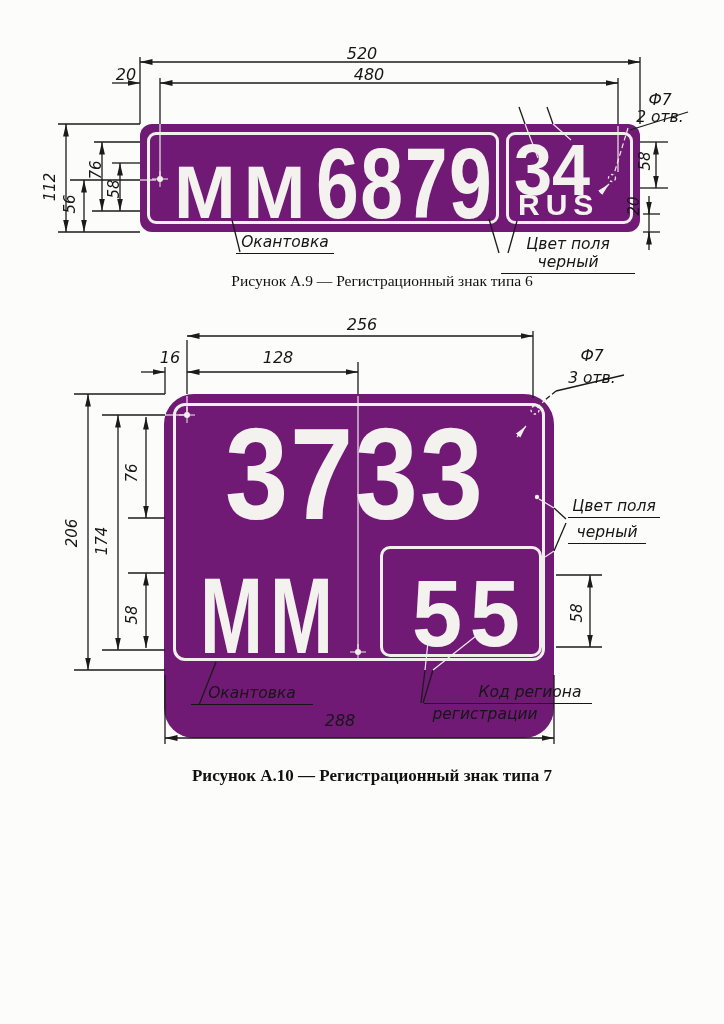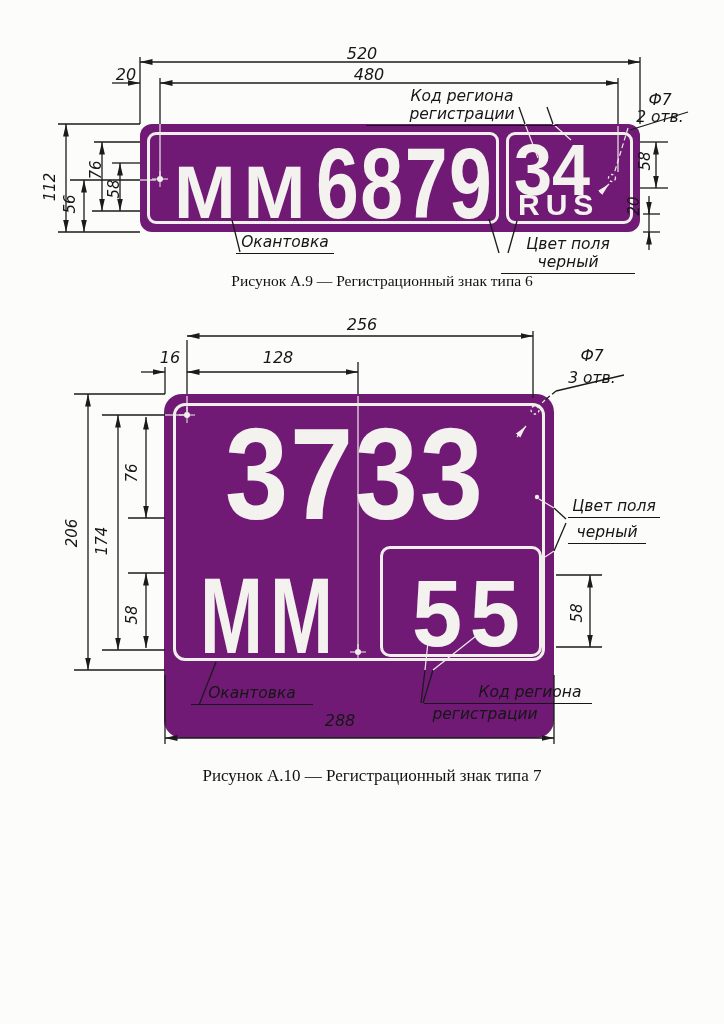--- a/index.html
+++ b/index.html
@@ -2,21 +2,21 @@
 <html><head>
 <meta charset="utf-8">
 <style>
   html,body{margin:0;padding:0;}
   body{width:724px;height:1024px;background:#fbfbf8;font-family:"DejaVu Sans",sans-serif;}
   .page{position:relative;width:724px;height:1024px;overflow:hidden;background:#fcfcfa;}
 
   
   .plate{position:absolute;background:#701a75;z-index:1;}
   .p6{left:140px;top:124px;width:500px;height:108px;border-radius:12px;}
-  .p7{left:164px;top:394px;width:390px;height:344px;border-radius:18px;}
+  .p7{left:164px;top:394px;width:390px;height:344px;border-radius:30px;}
   .outline{position:absolute;border:3px solid #f0efec;box-sizing:border-box;}
   .o6m{left:7px;top:8px;width:352px;height:92px;border-radius:9px;}
   .o6r{left:366px;top:8px;width:127px;height:92px;border-radius:9px;}
   .o7{left:9px;top:9px;width:372px;height:258px;border-radius:12px;}
   .o7b{left:216px;top:152px;width:162px;height:111px;border-radius:10px;}
   .ptxt{position:absolute;color:#f3f2ee;font-family:"Liberation Sans",sans-serif;font-weight:bold;
         line-height:1;white-space:nowrap;transform-origin:left top;}
   .t-mm6{left:34px;top:32px;font-size:74px;letter-spacing:8px;}
   .t-dig6{left:176px;top:9px;font-size:100px;letter-spacing:2px;transform:scaleX(.77);}
   .t-reg6{left:374px;top:10px;font-size:72px;transform:scaleX(.95);}
@@ -31,21 +31,21 @@
   
   .ann{position:absolute;z-index:3;color:#161616;font-style:italic;line-height:1.15;
        font-family:"DejaVu Sans",sans-serif;text-align:center;}
   .dim{font-size:16px;}
   .rot{width:44px;height:16px;line-height:16px;transform:rotate(-90deg);font-size:15px;}
   .note{font-size:15.5px;}
   .u{border-bottom:1.5px solid #161616;padding-bottom:1px;}
   .cap{position:absolute;z-index:3;color:#111;font-family:"Liberation Serif",serif;
        text-align:center;font-style:normal;}
   .cap9{left:162px;top:272px;width:440px;font-size:15.5px;}
-  .cap10{left:142px;top:766px;width:460px;font-size:17px;}
+  .cap10{left:142px;top:766px;width:460px;font-size:17px;font-weight:bold;}
 </style>
 </head>
 <body>
 
 <div class="page">
 
   <div class="plate p6">
     <div class="outline o6m"></div>
     <div class="outline o6r"></div>
     <div class="ptxt t-mm6">ММ</div>
@@ -186,21 +186,20 @@
   <div class="ann dim" style="left:349px;top:66px;width:40px;">480</div>
   <div class="ann dim" style="left:112px;top:66px;width:28px;">20</div>
   <div class="ann rot" style="left:28px;top:179px;">112</div>
   <div class="ann rot" style="left:48px;top:196px;">56</div>
   <div class="ann rot" style="left:74px;top:162px;">76</div>
   <div class="ann rot" style="left:92px;top:181px;">58</div>
   <div class="ann rot" style="left:623px;top:153px;">58</div>
   <div class="ann rot" style="left:612px;top:198px;">20</div>
   <div class="ann note" style="left:638px;top:92px;width:44px;">Ф7</div>
   <div class="ann note" style="left:634px;top:109px;width:52px;">2 отв.</div>
-  <div class="ann note u" style="left:366px;top:88px;width:192px;">Код региона регистрации</div>
   <div class="ann note u" style="left:236px;top:234px;width:98px;">Окантовка</div>
   <div class="ann note u" style="left:501px;top:236px;width:134px;">Цвет поля черный</div>
   <div class="cap cap9">Рисунок А.9 — Регистрационный знак типа 6</div>
 
   <div class="ann dim" style="left:342px;top:316px;width:40px;">256</div>
   <div class="ann dim" style="left:258px;top:349px;width:40px;">128</div>
   <div class="ann dim" style="left:152px;top:349px;width:36px;">16</div>
   <div class="ann rot" style="left:50px;top:525px;">206</div>
   <div class="ann rot" style="left:80px;top:533px;">174</div>
   <div class="ann rot" style="left:110px;top:465px;">76</div>

